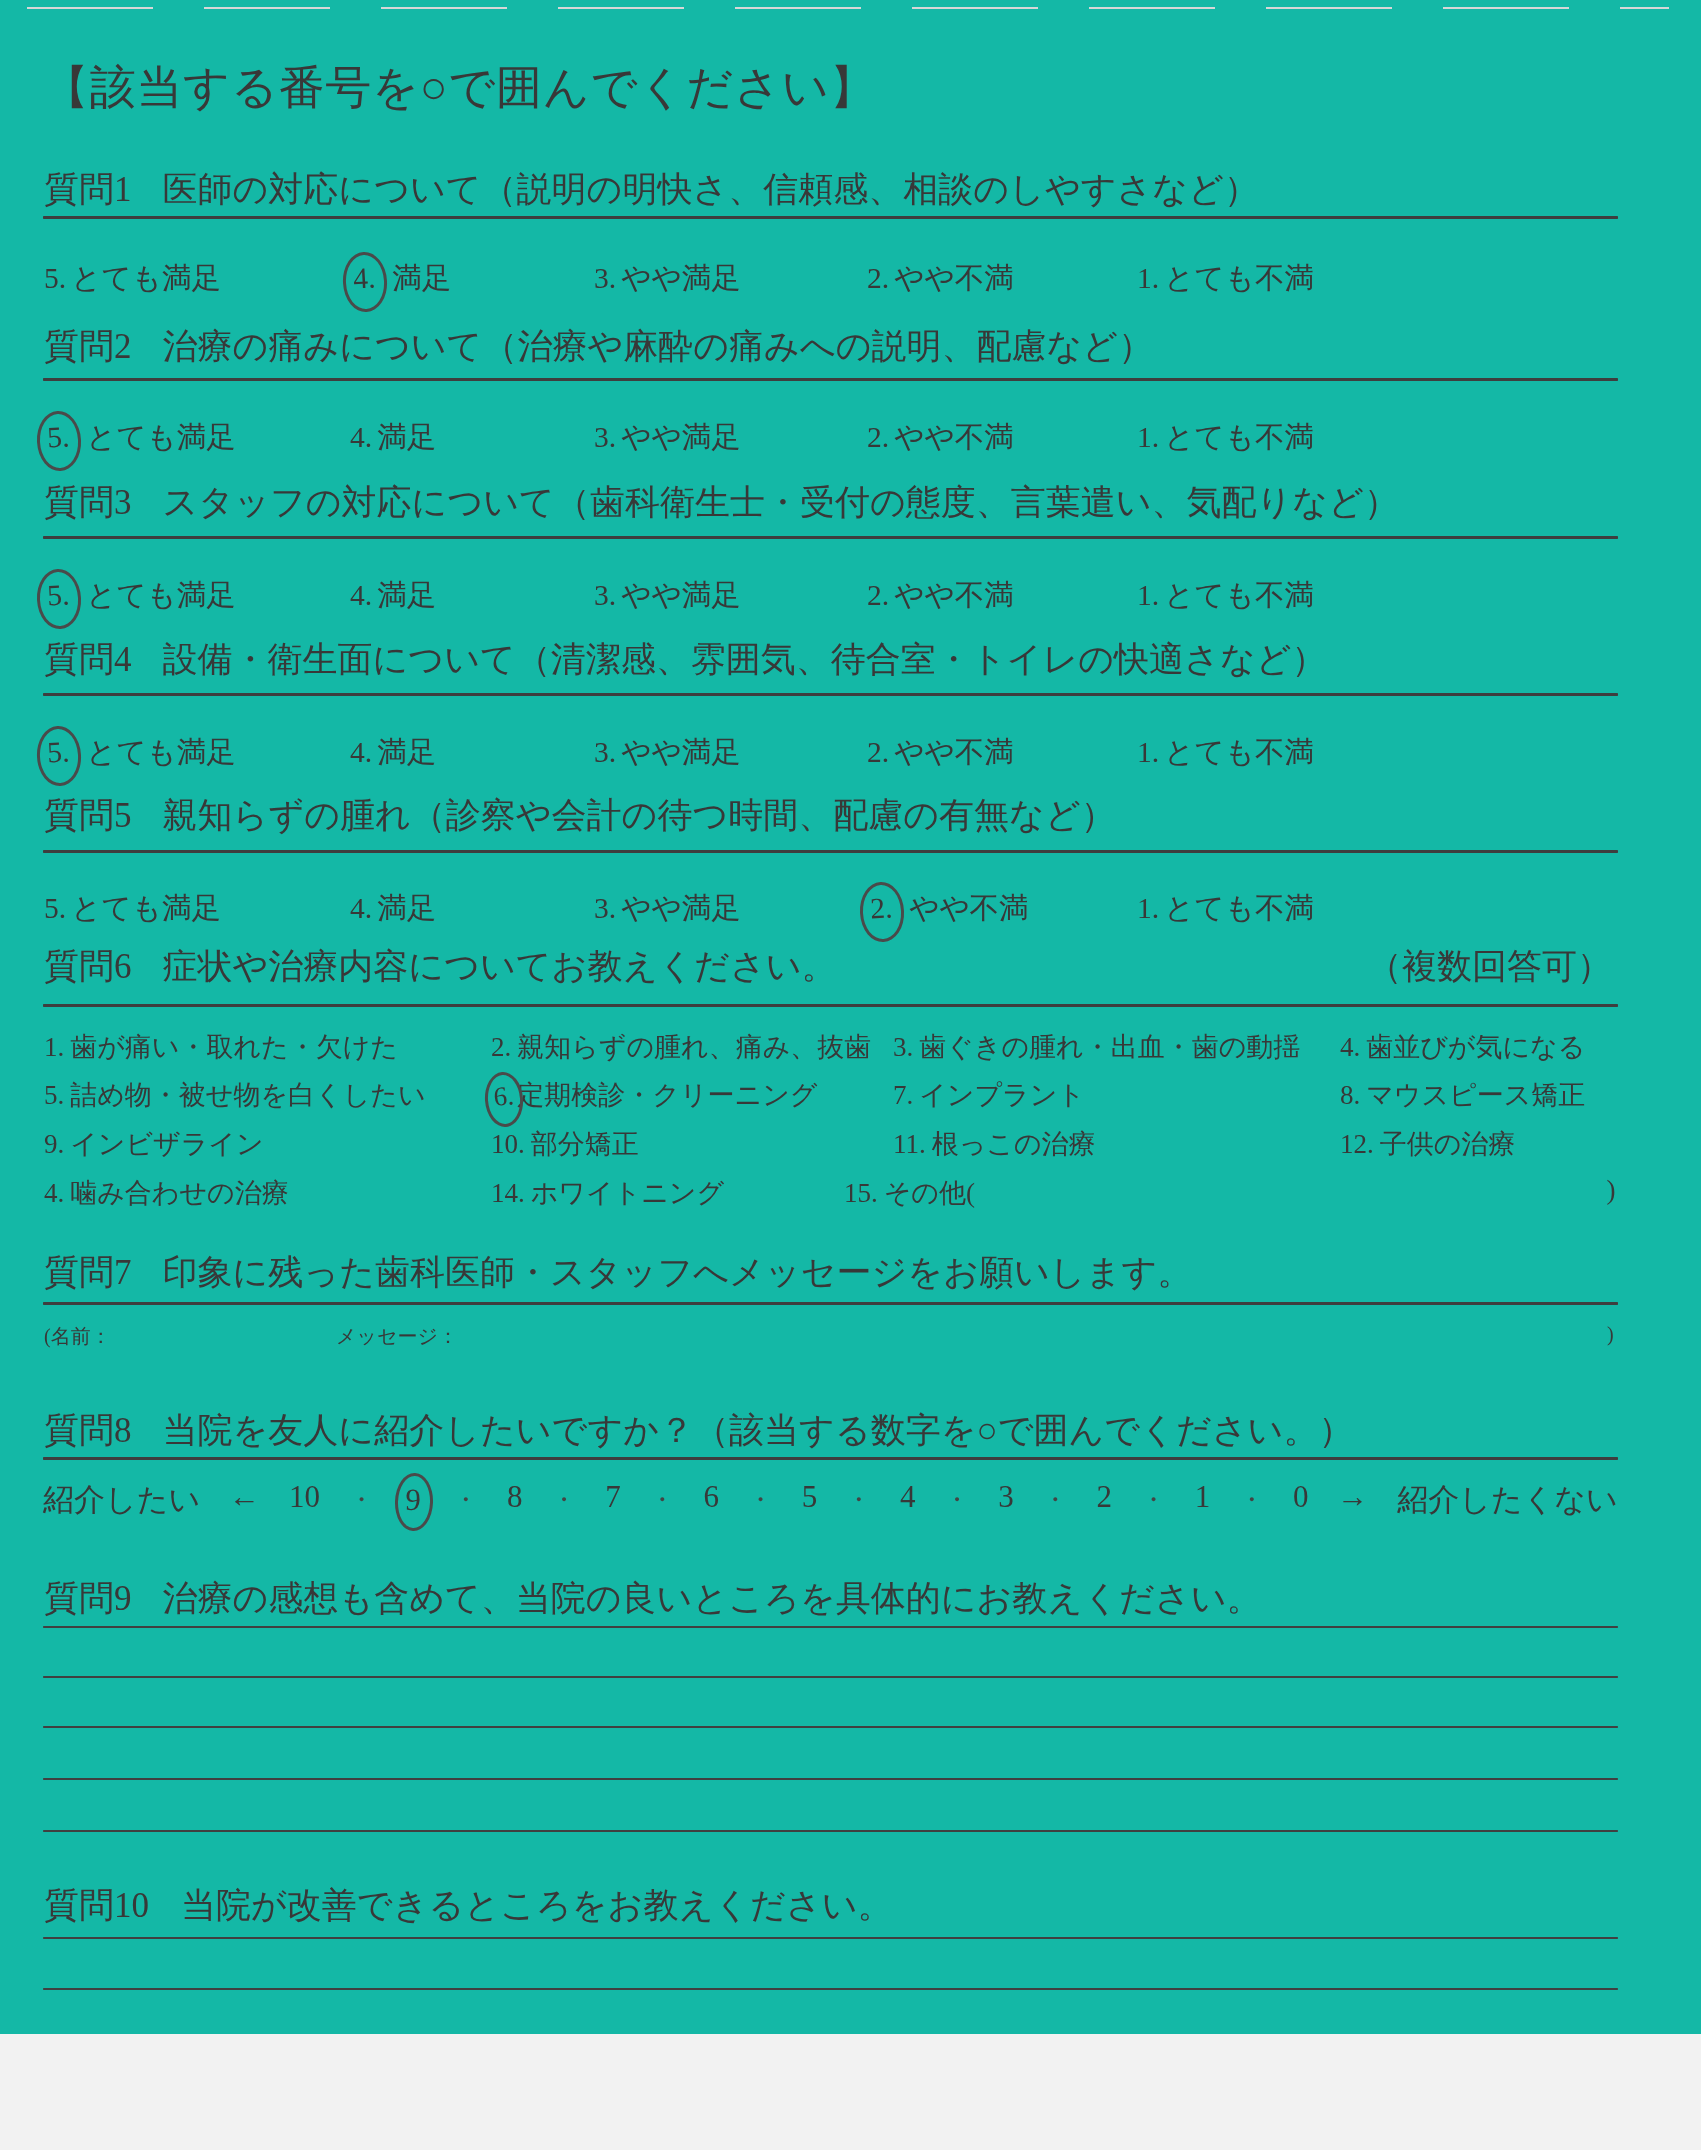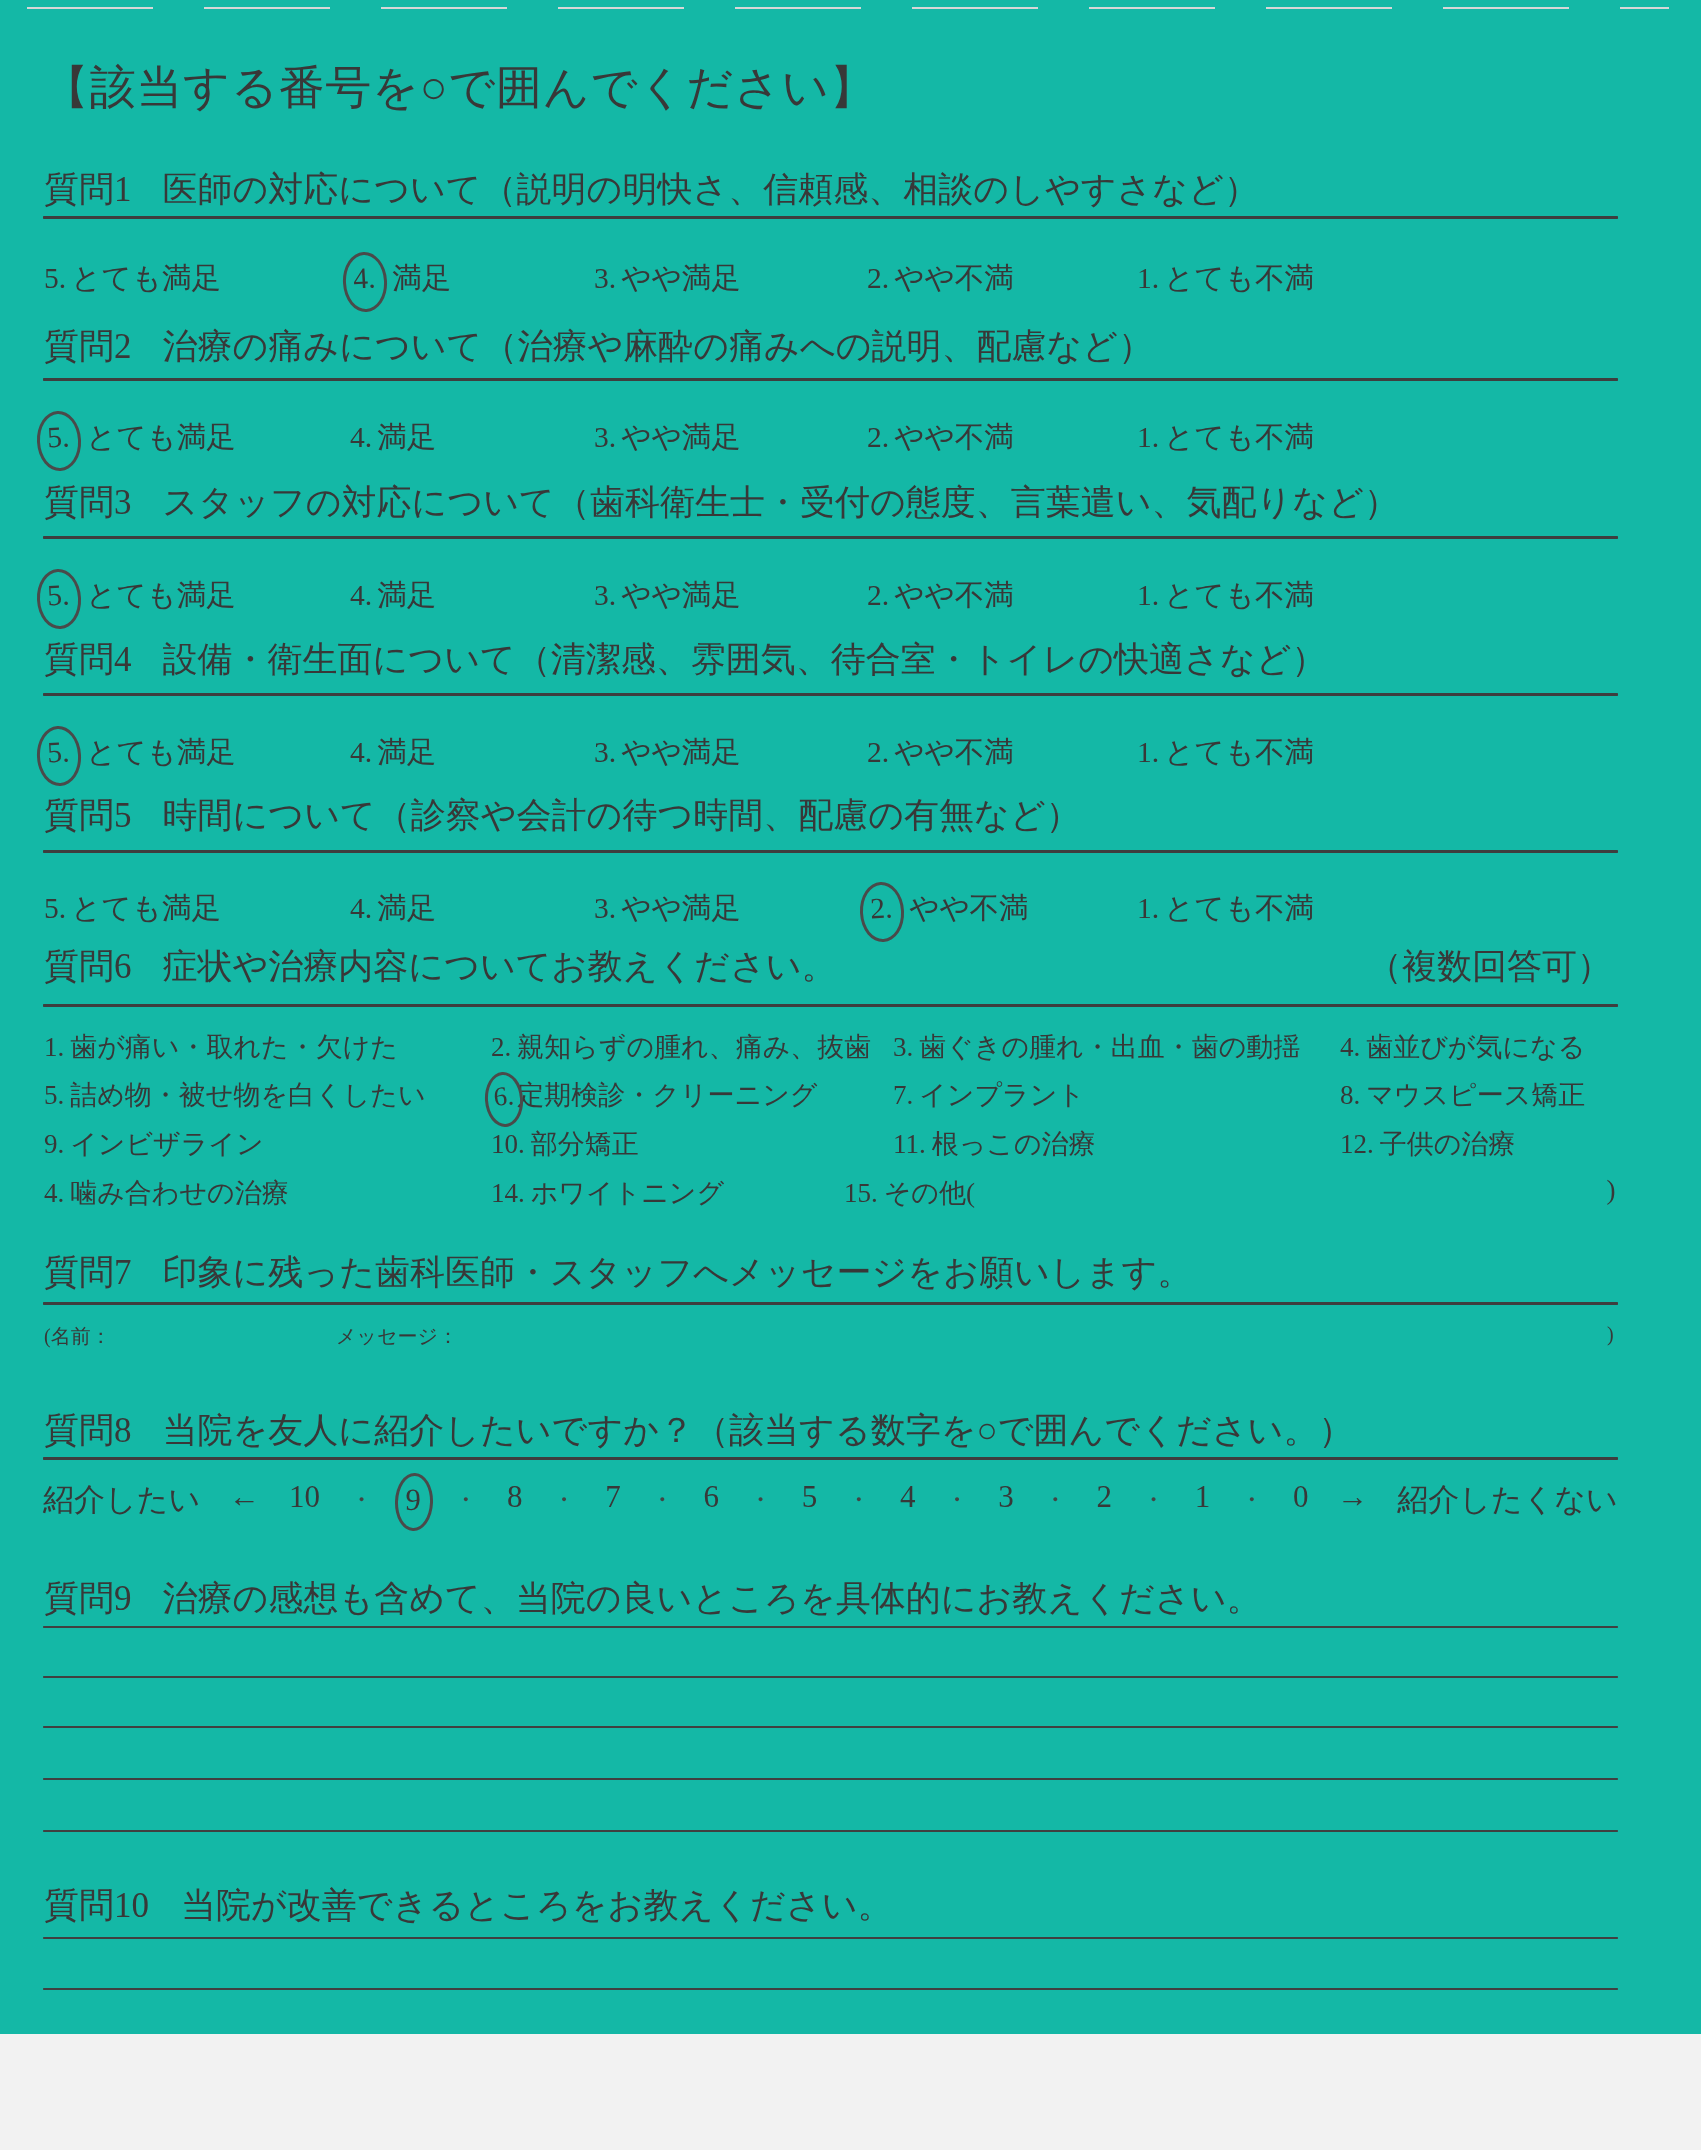--- a/index.html
+++ b/index.html
@@ -87,21 +87,21 @@
   <div class="abs rule" style="top:693px"></div>
   <div class="abs optrow" style="top:715px">
     <span class="opt" style="left:0px"><span class="num circled">5.</span><span>とても満足</span></span>
     <span class="opt" style="left:306px"><span class="num">4.</span><span>満足</span></span>
     <span class="opt" style="left:550px"><span class="num">3.</span><span>やや満足</span></span>
     <span class="opt" style="left:823px"><span class="num">2.</span><span>やや不満</span></span>
     <span class="opt" style="left:1093px"><span class="num">1.</span><span>とても不満</span></span>
   </div>
 
   <div class="abs hdr" style="top:794px">
-    <span class="qid">質問5</span><span>時間について（診察や会計の待つ時間、配慮の有無など）</span>
+    <span class="qid">質問5</span><span>親知らずの腫れ（診察や会計の待つ時間、配慮の有無など）</span>
   </div>
   <div class="abs rule" style="top:850px"></div>
   <div class="abs optrow" style="top:871px">
     <span class="opt" style="left:0px"><span class="num">5.</span><span>とても満足</span></span>
     <span class="opt" style="left:306px"><span class="num">4.</span><span>満足</span></span>
     <span class="opt" style="left:550px"><span class="num">3.</span><span>やや満足</span></span>
     <span class="opt" style="left:823px"><span class="num circled">2.</span><span>やや不満</span></span>
     <span class="opt" style="left:1093px"><span class="num">1.</span><span>とても不満</span></span>
   </div>
 

